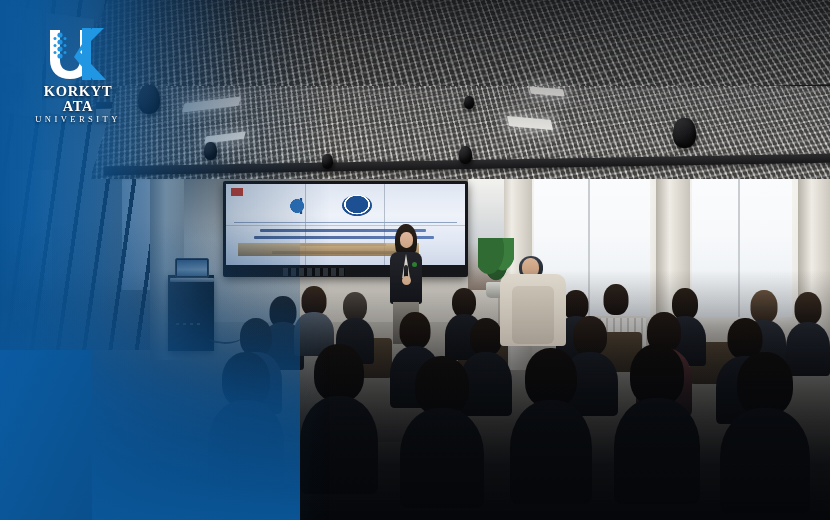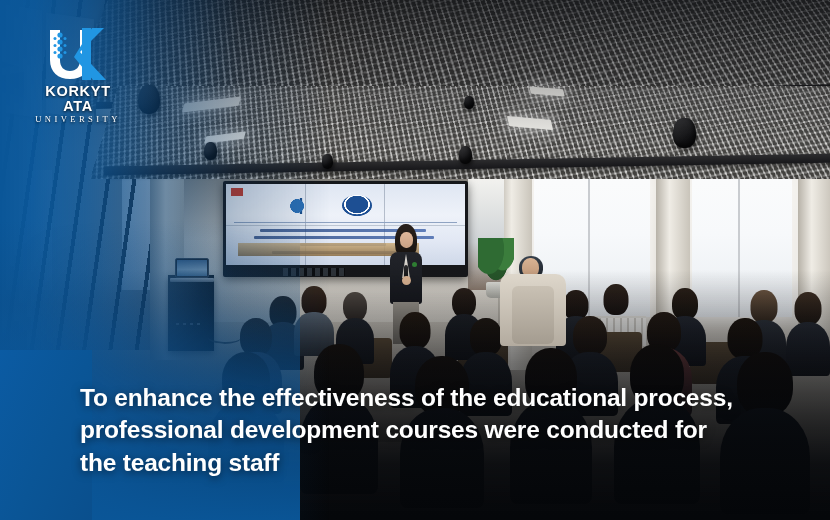--- a/index.html
+++ b/index.html
@@ -359,21 +359,21 @@
     position:absolute; left:0; bottom:0; width: 92px; height: 170px;
     background: linear-gradient(115deg, #0b5ba3 0%, #0a5596 55%, #0a4f8d 100%);
     pointer-events:none;
   }
 
   
   .logo { position:absolute; left: 30px; top: 26px; width: 96px; height: 84px; z-index: 30; }
   .logo-mark { position:relative; width: 96px; height: 56px; }
   .logo-text { margin-top: 2px; text-align: center; }
   .logo-name {
-    color:#fff; font-family:Liberation Sans, sans-serif; font-weight:700;
+    color:#fff; font-family:Liberation Serif, serif; font-weight:700;
     font-size: 14.5px; letter-spacing: .7px; line-height: 1;
     text-shadow: 0 1px 3px rgba(0,0,0,.8);
   }
   .logo-sub {
     color:#fff; font-family:"Liberation Serif", serif; font-weight:400;
     font-size: 8.6px; letter-spacing: 3.4px; line-height: 1.5;
     text-shadow: 0 1px 3px rgba(0,0,0,.8);
   }
 
   
@@ -616,15 +616,14 @@
           <circle cx="35" cy="26.5" r="1.5"></circle>
         </g>
       </svg>
     </div>
     <div class="logo-text">
       <div class="logo-name">KORKYT ATA</div>
       <div class="logo-sub">UNIVERSITY</div>
     </div>
   </div>
 
-  <div class="caption">To enhance the effectiveness of the educational process, professional development courses were conducted for the teaching staff</div>
 
 </div>
 
 </body></html>

